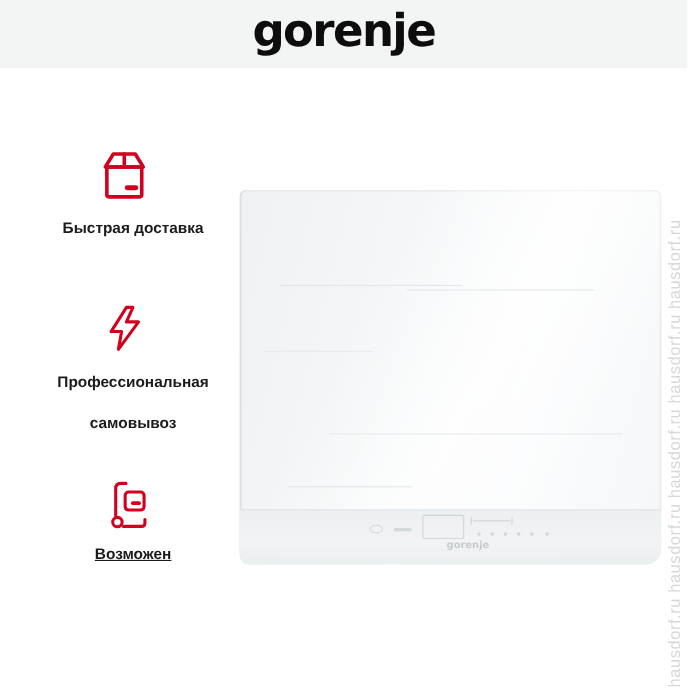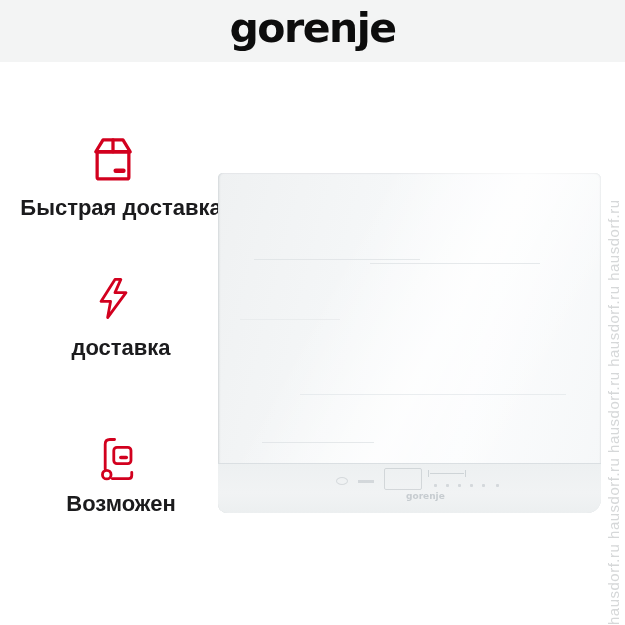--- a/index.html
+++ b/index.html
@@ -28,31 +28,31 @@
     padding-bottom: 6px;
   }
 
   
   .features {
     position: absolute; left: 0; top: 62px; width: 226px; height: 563px;
   }
   .feature { position: absolute; left: 0; width: 226px; text-align: center; }
   .feature .icon-wrap { display: flex; justify-content: center; }
   .feature-label {
-    font-size: 22px; font-weight: 600; color: #1b1b1d; line-height: 23px; margin-left: 16px;
+    font-size: 14px; font-weight: 600; color: #1b1b1d; line-height: 23px; margin-left: 16px;
   }
   #feature-delivery { top: 68px; }
   #feature-delivery .icon-wrap { height: 58px; }
   #feature-delivery .feature-label { margin-top: 8px; }
   #feature-install { top: 213px; }
   #feature-install .icon-wrap { height: 47px; }
   #feature-install .feature-label { margin-top: 14px; }
   #feature-pickup { top: 372px; }
   #feature-pickup .icon-wrap { height: 48px; }
-  #feature-pickup .feature-label { margin-top: 10px; }
+  #feature-pickup .feature-label { margin-top: 10px; text-decoration: underline; }
 
   
   .hob {
     position: absolute; left: 218px; top: 173px; width: 383px; height: 340px;
     background: linear-gradient(104deg, #eff1f2 0%, #f5f7f8 38%, #fbfcfd 66%, #f5f7f8 100%);
     border-radius: 5px 6px 14px 9px;
     box-shadow:
       inset 2px 0 2px -1px rgba(198,204,208,0.65),
       inset -1px 0 1px rgba(222,226,228,0.6),
       inset 0 1px 1px rgba(230,233,235,0.8),
@@ -131,21 +131,22 @@
     </div>
     <div class="feature-label">Быстрая доставка</div>
   </div>
 
   <div class="feature" id="feature-install">
     <div class="icon-wrap">
       <svg class="f-icon" width="47" height="47" viewBox="0 0 64 64" fill="none" stroke="#d2001e" stroke-width="3.8" stroke-linejoin="round" stroke-linecap="round">
         <path d="M34 6 L15 36 H28 L24 58 L49 24 H34 L42 6 Z"></path>
       </svg>
     </div>
-    <div class="feature-label">доставка</div>
+    <div class="feature-label">Профессиональная</div>
+    <div class="feature-label">самовывоз</div>
   </div>
 
   <div class="feature" id="feature-pickup">
     <div class="icon-wrap">
       <svg class="f-icon" width="50" height="50" viewBox="0 0 64 64" fill="none" stroke="#d2001e" stroke-width="3.6" stroke-linejoin="round" stroke-linecap="round">
         <path d="M34 7 H28 C24 7 22 9 22 13 V45"></path>
         <circle cx="24" cy="52" r="5.5"></circle>
         <path d="M31 57 H52 C55 57 56 55.5 56 53 V49"></path>
         <rect x="33" y="17" width="22" height="21" rx="4"></rect>
         <line x1="42" y1="30" x2="49" y2="30" stroke-width="4.5"></line>

